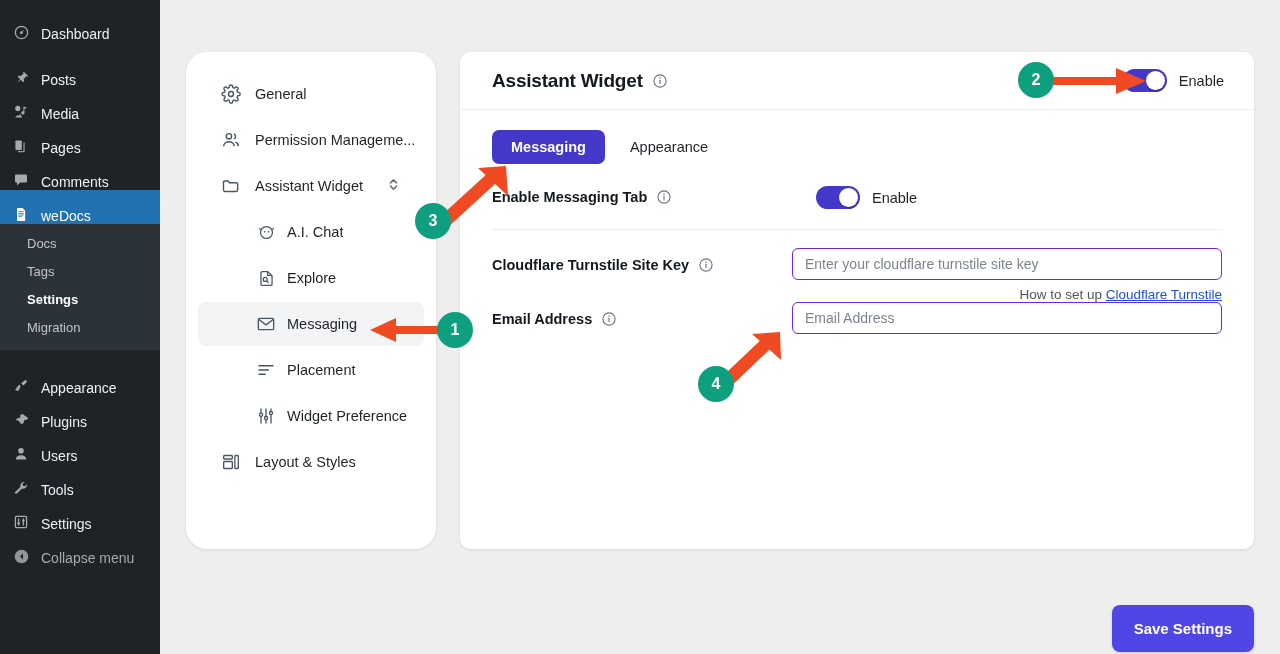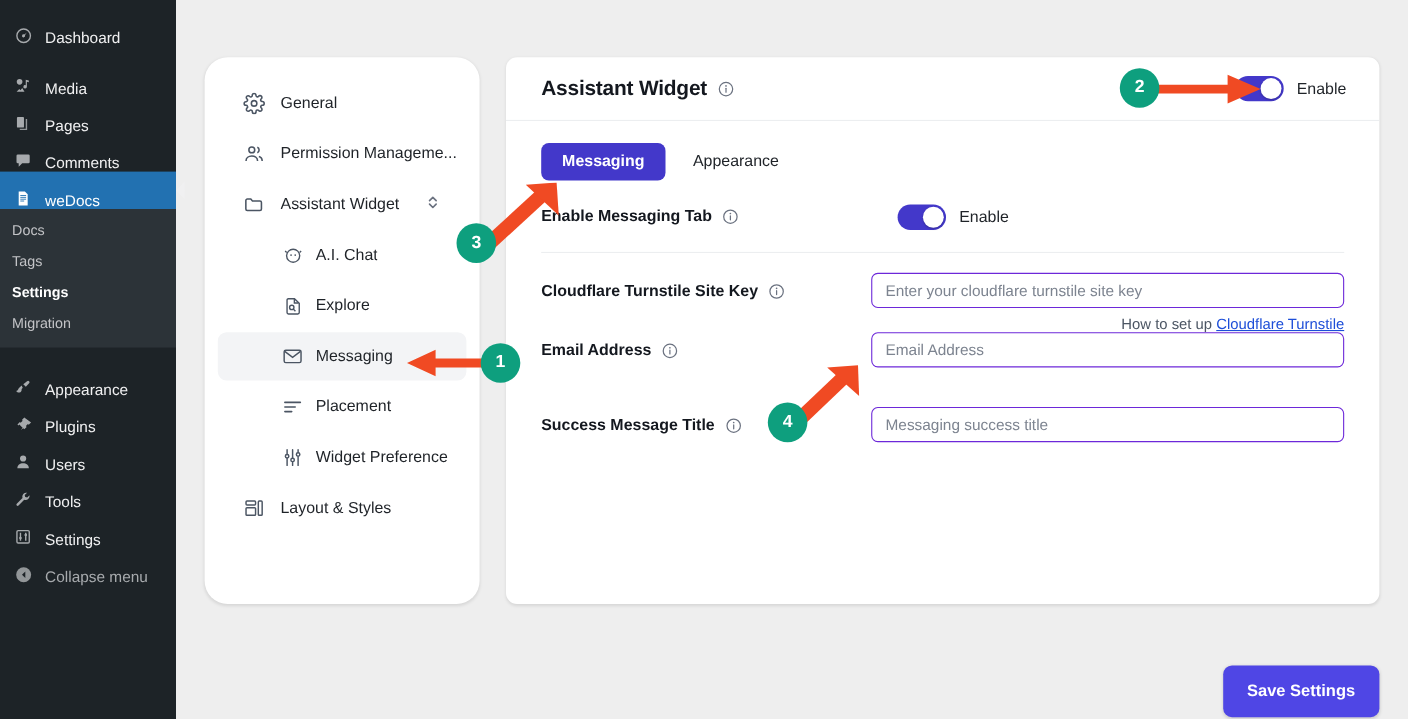--- a/index.html
+++ b/index.html
@@ -35,21 +35,21 @@
   }
   .wp-item.active { background: #2271b1; color: #ffffff; font-weight: 400; }
   .wp-item.active .wp-ico { color: #fff; }
   .wp-item.active::after {
     content: ""; position: absolute; right: -8px; top: 50%;
     transform: translateY(-50%);
     border: 8px solid transparent; border-right-color: #f0f0f1;
   }
   .wp-sub {
     background: #2c3338;
-    padding: 6px 0 8px 0;
+    padding: 6px 0 8px 16px;
   }
   .wp-sub-item {
     font-size: 13px; color: #c3c4c7;
     padding: 5px 0 5px 11px;
     line-height: 18px;
   }
   .wp-sub-item.current { color: #fff; font-weight: bold; }
   .wp-gap { height: 12px; }
   .wp-collapse { color: #a7aaad; }
 
@@ -206,20 +206,28 @@
         <svg width="17" height="17" viewBox="0 0 20 20" fill="currentColor">
             <path d="M10 2a8 8 0 100 16 8 8 0 000-16zm0 1.5A6.5 6.5 0 113.5 10 6.5 6.5 0 0110 3.5zm3.3 3.0l-3.6 3.1a1.1 1.1 0 101.0 1.0z"></path>
             <circle cx="10" cy="10" r="1.6"></circle>
           </svg>
       </span>
       <span>Dashboard</span>
     </div>
 
     <div class="wp-gap"></div>
 
+    <div class="wp-item">
+      <span class="wp-ico">
+        <svg width="16" height="16" viewBox="0 0 20 20" fill="currentColor">
+            <path d="M13.5 2.2l-1.1 1.1 1.0 1.0-4.0 3.3-2.4-.5-1.2 1.2 3.1 3.1-4.0 4.7 4.7-4.0 3.1 3.1 1.2-1.2-.5-2.4 3.3-4.0 1.0 1.0 1.1-1.1z"></path>
+          </svg>
+      </span>
+      <span>Posts</span>
+    </div>
 
     <div class="wp-item">
       <span class="wp-ico">
         <svg width="16" height="16" viewBox="0 0 20 20" fill="currentColor">
             <circle cx="6" cy="5.5" r="3.2"></circle>
             <path d="M13 3.2v6.1a2 2 0 10 1.3 1.9V5.3l2.2.7V4.0z"></path>
             <path d="M2.6 16.8h9.0l-2.6-4.3-2.0 2.6-1.3-1.5z"></path>
           </svg>
       </span>
       <span>Media</span>
@@ -514,35 +522,20 @@
                 </svg>
             </span>
           </div>
           <div class="fctl">
             <input class="finput" type="text" placeholder="Email Address" style="">
           </div>
         </div>
 
         <div class="fgap"></div>
 
-        <div class="frow">
-          <div class="flabel">
-            <span>Success Message Title</span>
-            <span class="info-ico">
-              <svg width="16" height="16" viewBox="0 0 20 20" fill="none" stroke="currentColor" stroke-width="1.4">
-                  <circle cx="10" cy="10" r="7.6"></circle>
-                  <path d="M10 9.1v4.4" stroke-linecap="round"></path>
-                  <circle cx="10" cy="6.4" r=".95" fill="currentColor" stroke="none"></circle>
-                </svg>
-            </span>
-          </div>
-          <div class="fctl">
-            <input class="finput" type="text" placeholder="Messaging success title" style="">
-          </div>
-        </div>
 
         <div class="fgap"></div>
 
 
       </div>
     </div>
 
     <button class="save-btn">Save Settings</button>
   </div>
 

